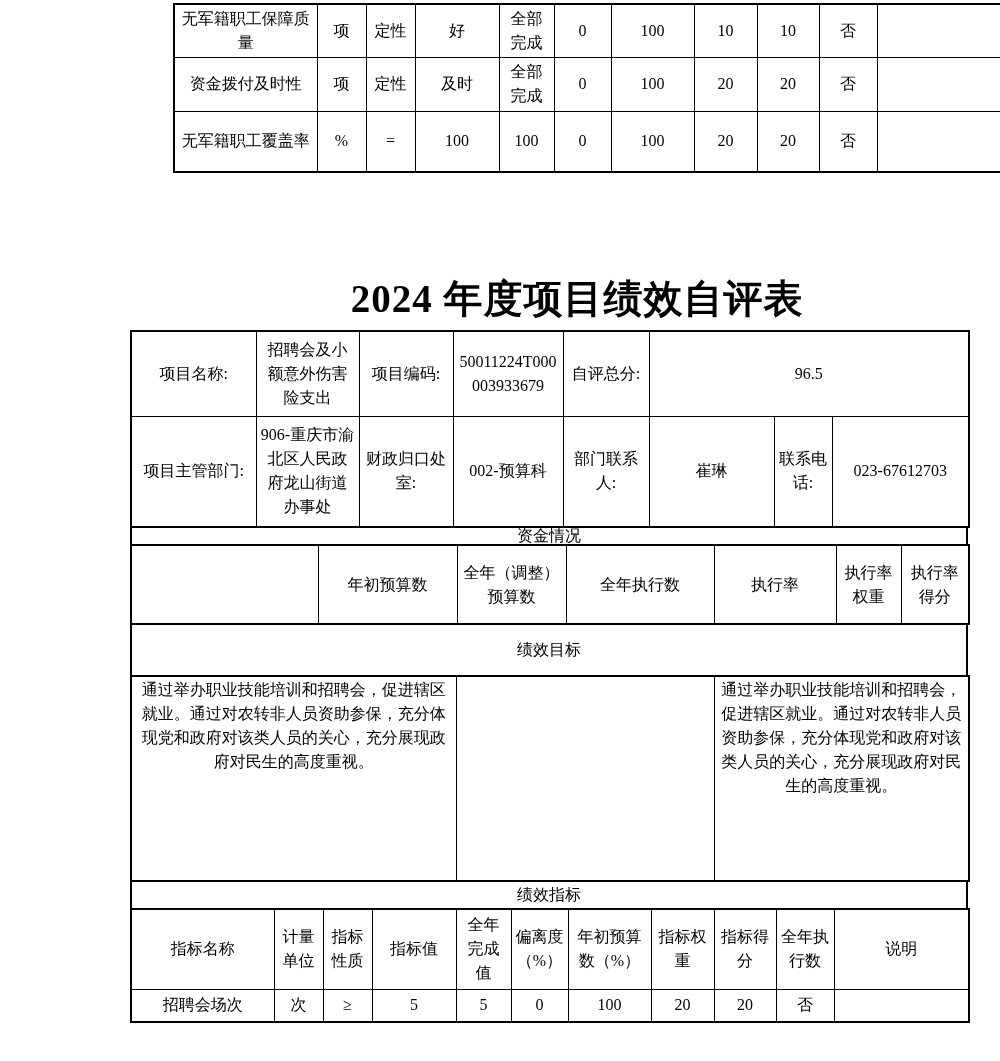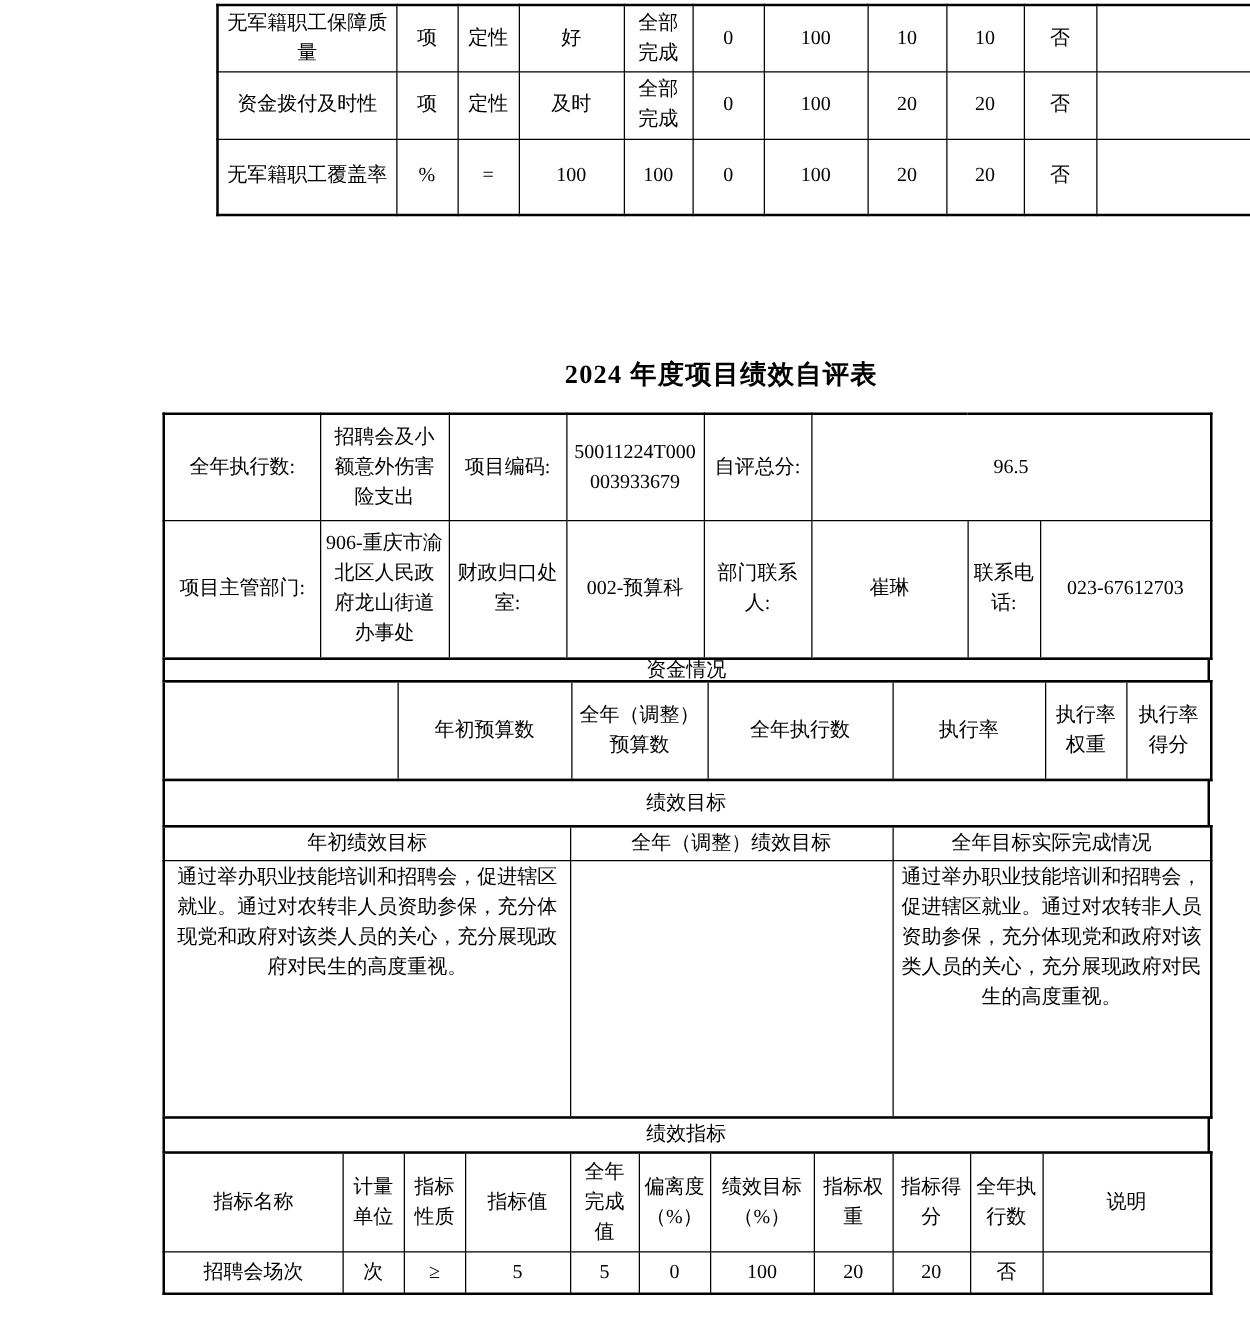--- a/index.html
+++ b/index.html
@@ -17,21 +17,21 @@
   td.bl2{border-left:2px solid #000;}
   td.left{text-align:left;}
   td.right{text-align:right;padding-right:6px;}
   td.small{font-size:15px;line-height:23px;}
   td.code{word-break:break-all;}
   
   #top-table{position:absolute;left:130px;top:3px;margin-left:43px;}
   .doc-title{
     position:absolute;left:130px;top:276px;width:838px;height:46px;
     text-align:center;padding-left:56px;box-sizing:border-box;
-    font-size:21px;font-weight:bold;line-height:46px;letter-spacing:1px;
+    font-size:39px;font-weight:bold;line-height:46px;letter-spacing:1px;
   }
   .stack{position:absolute;left:130px;top:330px;width:838px;}
   .stack > *{margin-top:-2px;}
   .stack > *:first-child{margin-top:0;}
   .section{
     box-sizing:border-box;border:2px solid #000;width:838px;
     display:flex;align-items:center;justify-content:center;
     font-size:16px;background:#fff;position:relative;z-index:2;
   }
   .targets-body{vertical-align:top !important;text-align:justify;line-height:28px;font-size:18px;padding:3px 5px;}
@@ -108,21 +108,21 @@
           <col style="width:103px">
           <col style="width:94px">
           <col style="width:110px">
         <col style="width:86px">
           <col style="width:125px">
           <col style="width:58px">
           <col style="width:137px">
       </colgroup>
       <tbody>
           <tr style="height:85px">
-        <td class="left">全年执行数:</td>
+        <td class="left">项目名称:</td>
         <td class="left">招聘会及小额意外伤害险支出</td>
         <td class="left">项目编码:</td>
         <td class="left code">50011224T000003933679</td>
         <td class="left">自评总分:</td>
         <td class="left" colspan="3">96.5</td>
       </tr>
       <tr style="height:111px">
         <td class="left">项目主管部门:</td>
         <td class="left">906-重庆市渝北区人民政府龙山街道办事处</td>
         <td class="left">财政归口处室:</td>
@@ -155,36 +155,31 @@
         <td class="small">年初预算数</td>
         <td class="small">全年（调整）预算数</td>
         <td class="small">全年执行数</td>
         <td class="small bl2">执行率</td>
         <td class="small">执行率权重</td>
         <td class="small">执行率得分</td>
       </tr>
     </tbody>
       </table>
 
-    <div class="section" style="height:39px">
+    <div class="section" style="height:54px">
       <span>绩效目标</span>
     </div>
 
     <table class="tbl">
       <colgroup>
         <col style="width:325px">
           <col style="width:258px">
           <col style="width:255px">
       </colgroup>
       <tbody>
-          <tr style="height:27px">
-        <td>年初绩效目标</td>
-        <td>全年（调整）绩效目标</td>
-        <td class="bl2">全年目标实际完成情况</td>
-      </tr>
       <tr style="height:205px">
         <td class="targets-body">通过举办职业技能培训和招聘会，促进辖区就业。通过对农转非人员资助参保，充分体现党和政府对该类人员的关心，充分展现政府对民生的高度重视。</td>
         <td class="targets-body"></td>
         <td class="targets-body bl2">通过举办职业技能培训和招聘会，促进辖区就业。通过对农转非人员资助参保，充分体现党和政府对该类人员的关心，充分展现政府对民生的高度重视。</td>
       </tr>
     </tbody>
       </table>
 
     <div class="section" style="height:30px">
       <span>绩效指标</span>
@@ -205,21 +200,21 @@
           <col style="width:135px">
       </colgroup>
       <tbody>
           <tr style="height:80px">
         <td class="small">指标名称</td>
         <td class="small">计量单位</td>
         <td class="small">指标性质</td>
         <td class="small">指标值</td>
         <td class="small">全年完成值</td>
         <td class="small">偏离度（%）</td>
-        <td class="small">绩效目标（%）</td>
+        <td class="small">年初预算数（%）</td>
         <td class="small">指标权重</td>
         <td class="small bl2">指标得分</td>
         <td class="small">全年执行数</td>
         <td class="small">说明</td>
       </tr>
       <tr style="height:33px">
         <td>招聘会场次</td>
         <td>次</td>
         <td>≥</td>
         <td>5</td>

